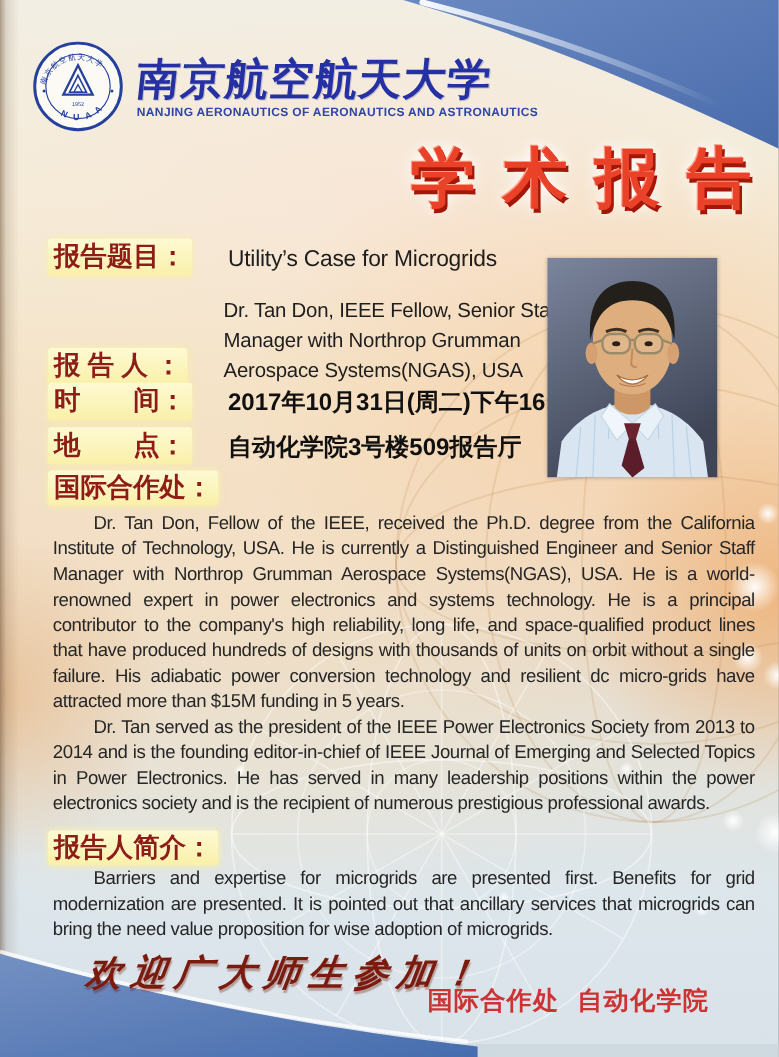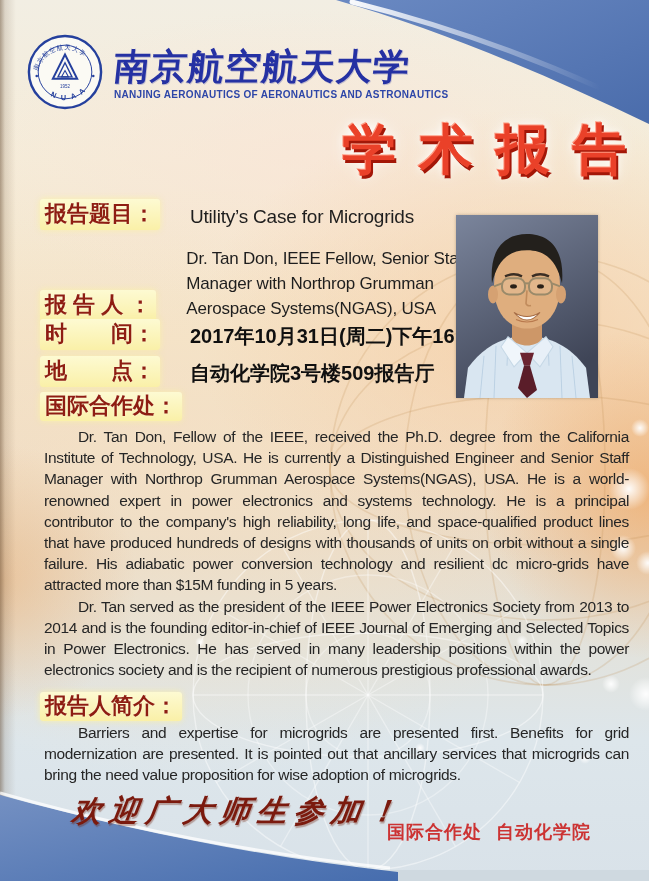--- a/index.html
+++ b/index.html
@@ -82,21 +82,21 @@
     position:absolute;left:72px;top:791px;
     font-family:"DejaVu Serif","Liberation Serif",serif;
     font-style:italic;font-weight:bold;
     font-size:30px;letter-spacing:7px;
     color:#7b1a0e;
     transform:skewX(-8deg);
     text-shadow:1px 2px 1px rgba(110,30,10,.35);
   }
   .organizers{
     position:absolute;right:58px;top:820px;
-    font-size:18px;font-weight:bold;color:#cc3333;
+    font-size:21px;font-weight:bold;color:#cc3333;
     word-spacing:8px;letter-spacing:1px;text-align:center;
   }
 
   
   .photo{position:absolute;left:456px;top:215px;width:142px;height:183px;box-shadow:0 0 3px rgba(90,70,50,.35);}
 </style>
 </head>
 <body>
 
 <div class="poster">

